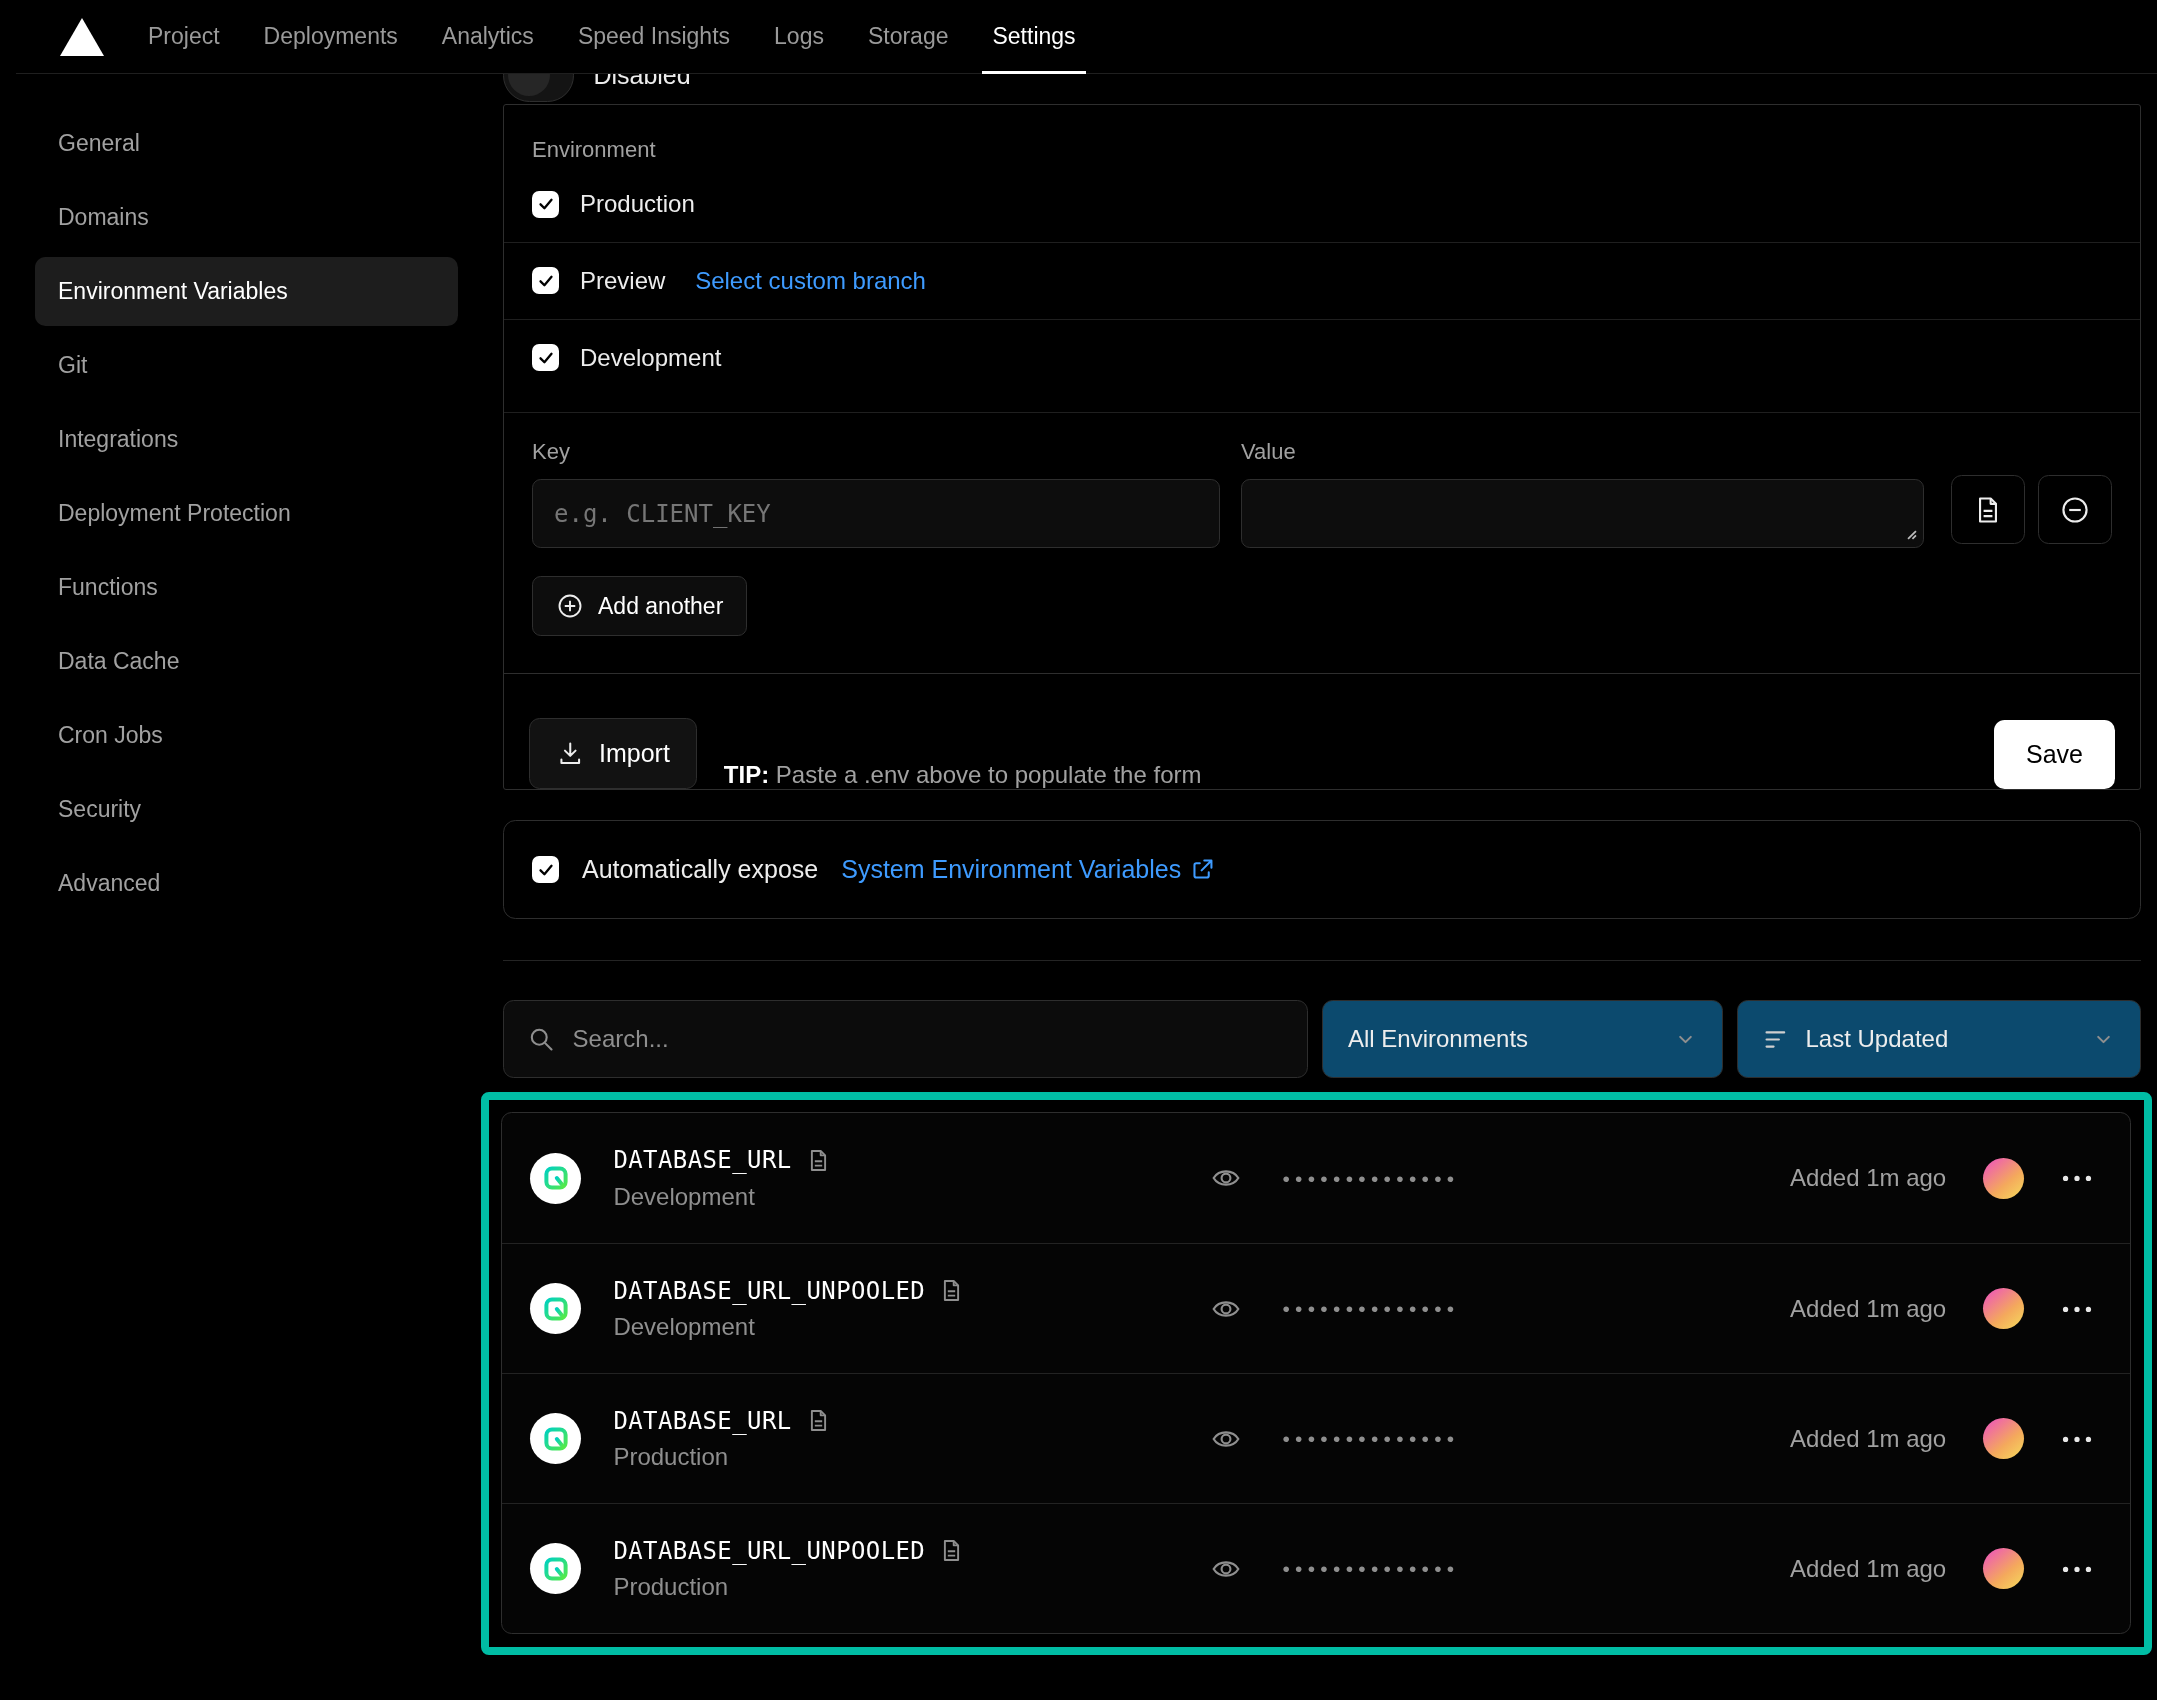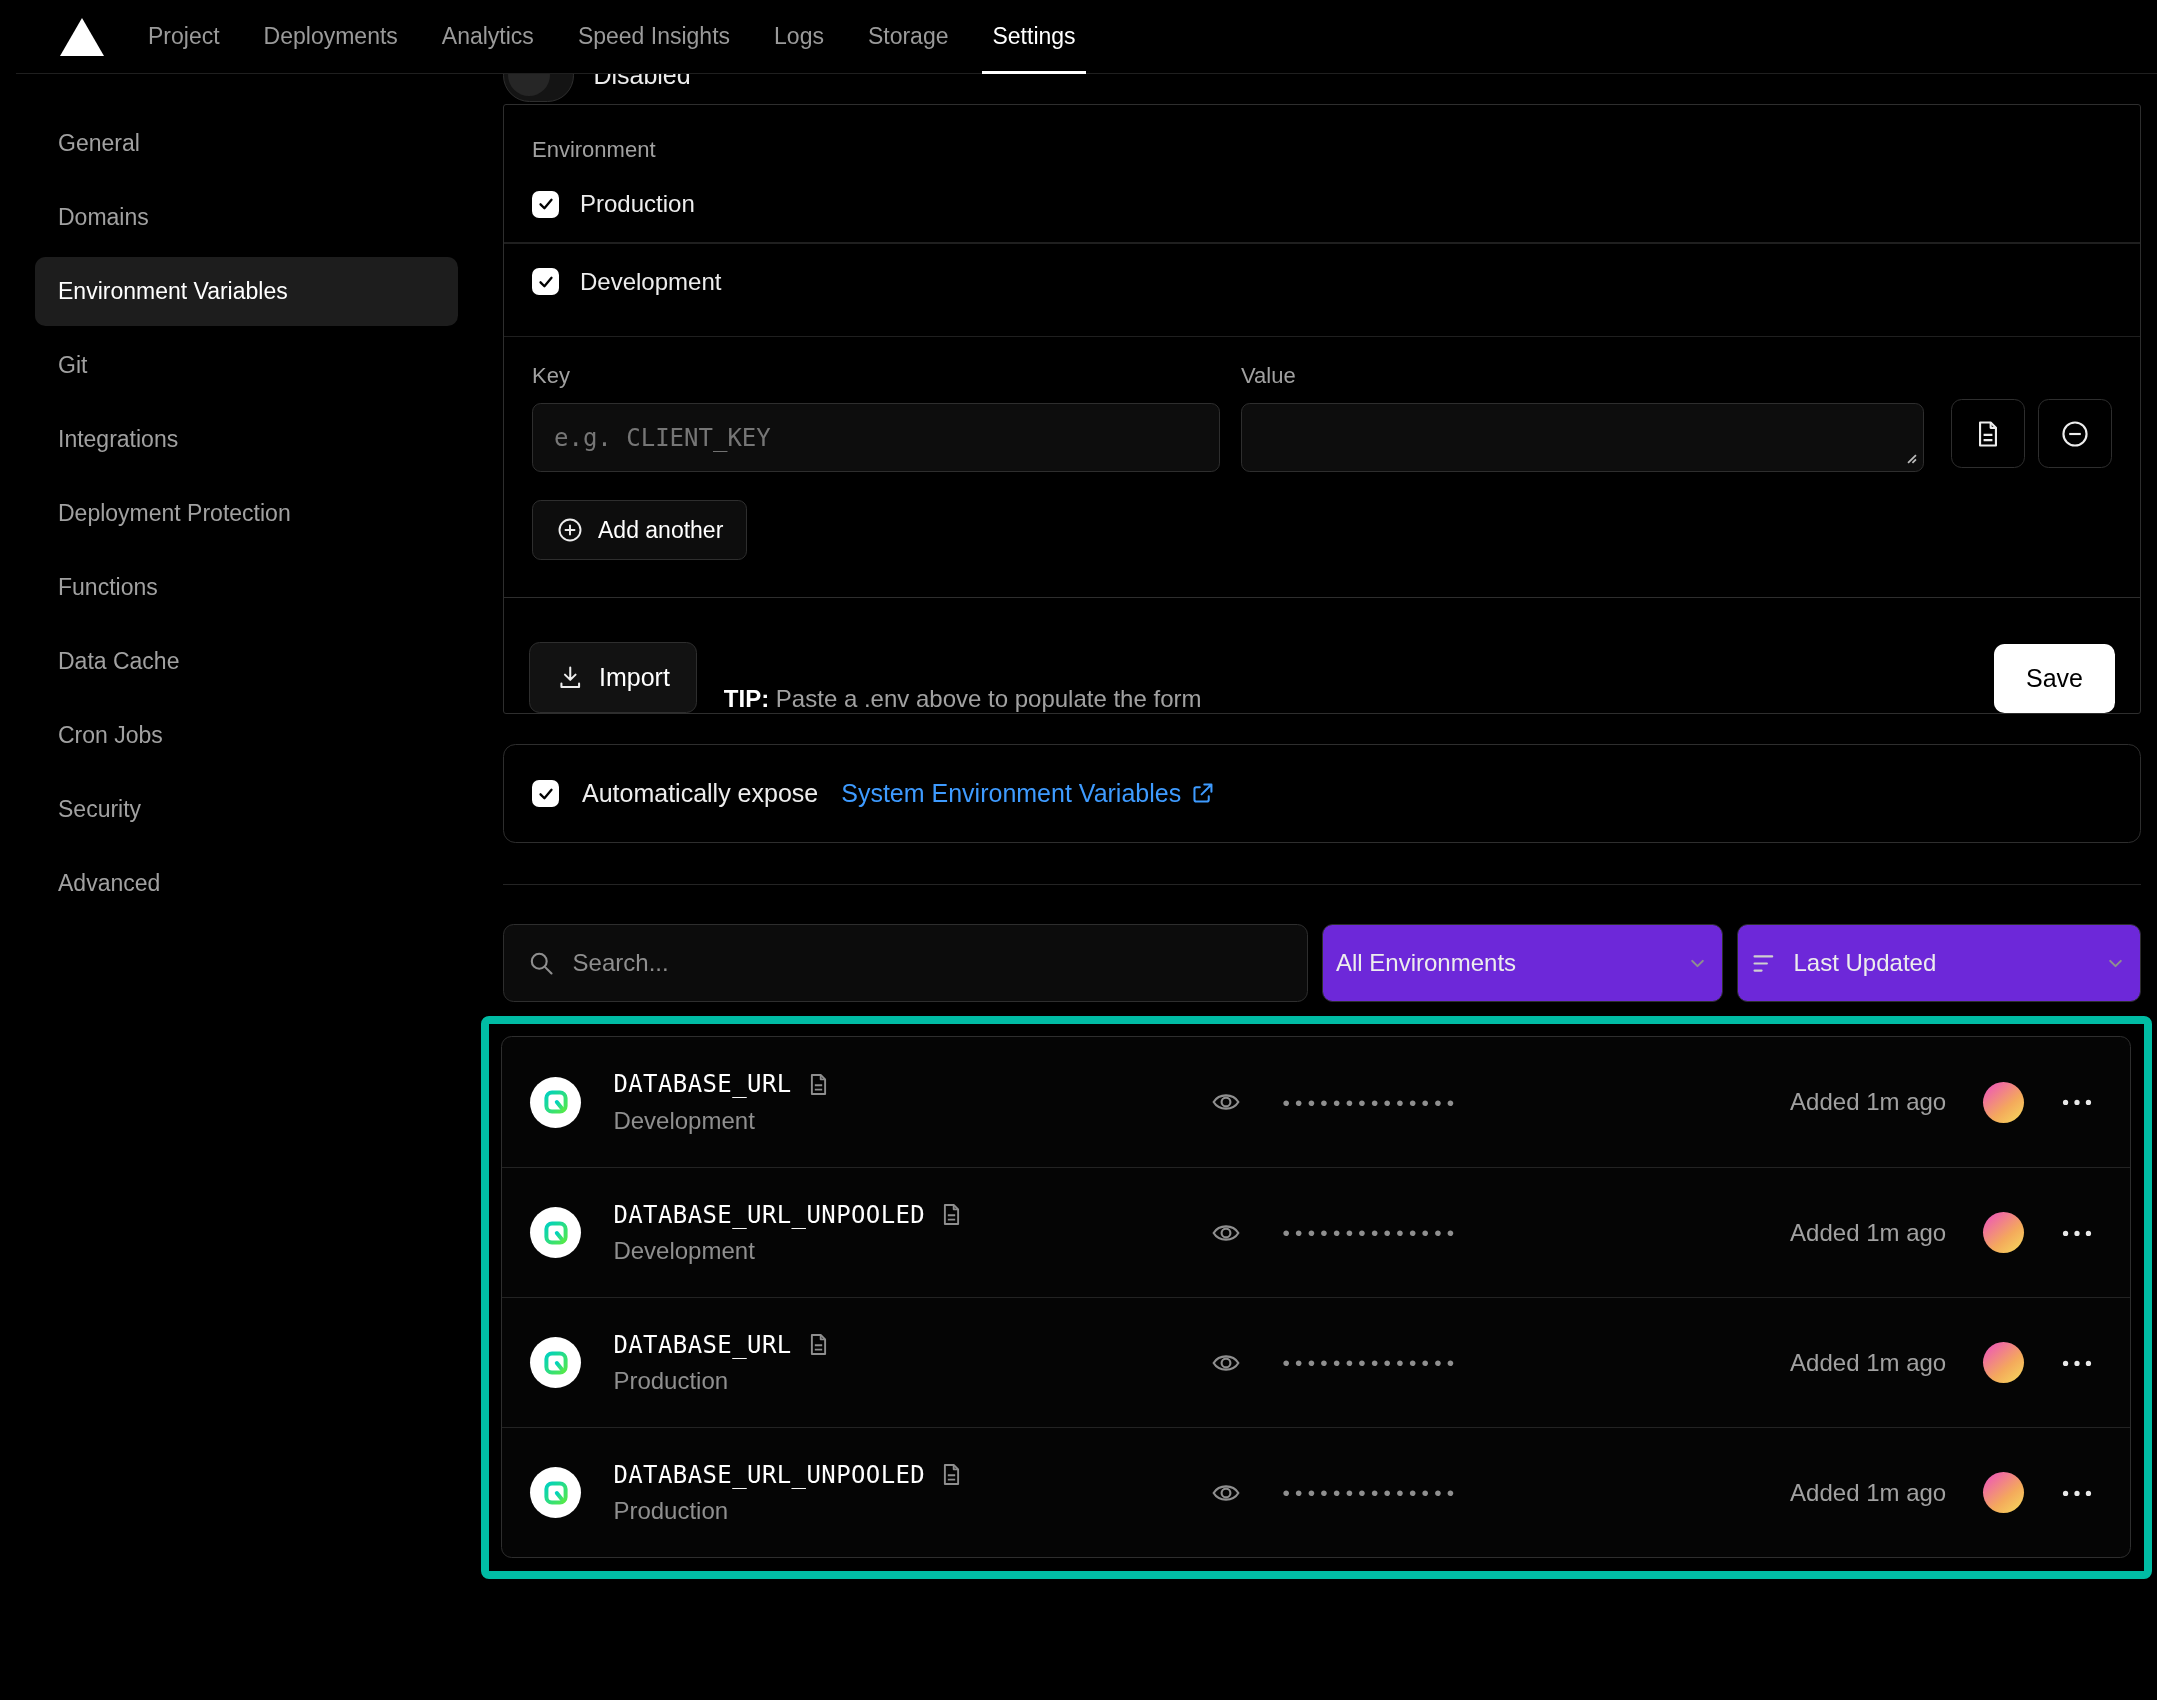--- a/index.html
+++ b/index.html
@@ -126,23 +126,23 @@
   .search-box {
     flex:1; height:78px; background:#0c0c0c; border:0.9px solid #2e2e2e; border-radius:10.6px;
     display:flex; align-items:center; gap:17.6px; padding:0 23px;
   }
   .search-box input {
     flex:1; background:transparent; border:none; outline:none; color:#ededed;
     font-size:24px; font-family:"Liberation Sans",sans-serif;
   }
   .search-box input::placeholder { color:#8f8f8f; }
   .dropdown {
-    height:78px; background:#6d28d9; border:0.9px solid #2e2e2e; border-radius:10.6px;
+    height:78px; background:#0c4a6e; border:0.9px solid #2e2e2e; border-radius:10.6px;
     display:flex; align-items:center; justify-content:space-between;
-    padding:0 13px; cursor:pointer;
+    padding:0 25px; cursor:pointer;
   }
   .dropdown.env { width:401px; }
   .dropdown.sort { width:404px; }
   .dd-left { display:flex; align-items:center; gap:16px; }
   .dd-label { font-size:24px; color:#ededed; white-space:nowrap; }
 
   
   .highlight {
     margin:14px -10.6px 0 -22px;
     border:8px solid var(--teal); padding:12.4px; border-radius:8px;
@@ -224,20 +224,29 @@
     <div id="env-checks">
         <div class="check-row">
           <div class="checkbox">
             <svg width="19.4" height="19.4" viewBox="0 0 30 30" fill="none" stroke="#000" stroke-width="3.6" stroke-linecap="round" stroke-linejoin="round">
               <path d="M7 16 l6 6 L24 9"></path>
             </svg>
           </div>
           <span class="check-label">Production</span>
         </div>
         <div class="row-divider"></div>
+        <div class="check-row">
+          <div class="checkbox">
+            <svg width="19.4" height="19.4" viewBox="0 0 30 30" fill="none" stroke="#000" stroke-width="3.6" stroke-linecap="round" stroke-linejoin="round">
+              <path d="M7 16 l6 6 L24 9"></path>
+            </svg>
+          </div>
+          <span class="check-label">Preview</span>
+          <a class="link" style="margin-left:8.8px">Select custom branch</a>
+        </div>
         <div class="row-divider"></div>
         <div class="check-row">
           <div class="checkbox">
             <svg width="19.4" height="19.4" viewBox="0 0 30 30" fill="none" stroke="#000" stroke-width="3.6" stroke-linecap="round" stroke-linejoin="round">
               <path d="M7 16 l6 6 L24 9"></path>
             </svg>
           </div>
           <span class="check-label">Development</span>
         </div>
         <div class="row-divider pre-kv"></div>

